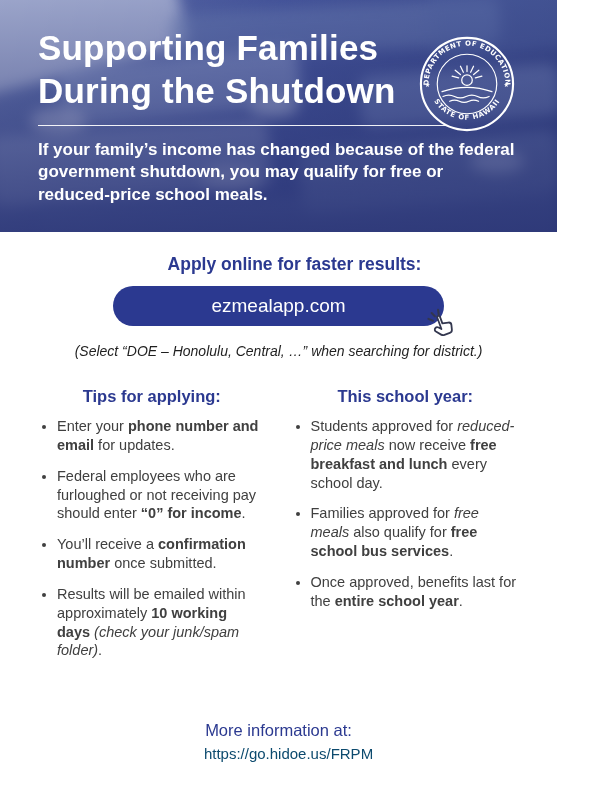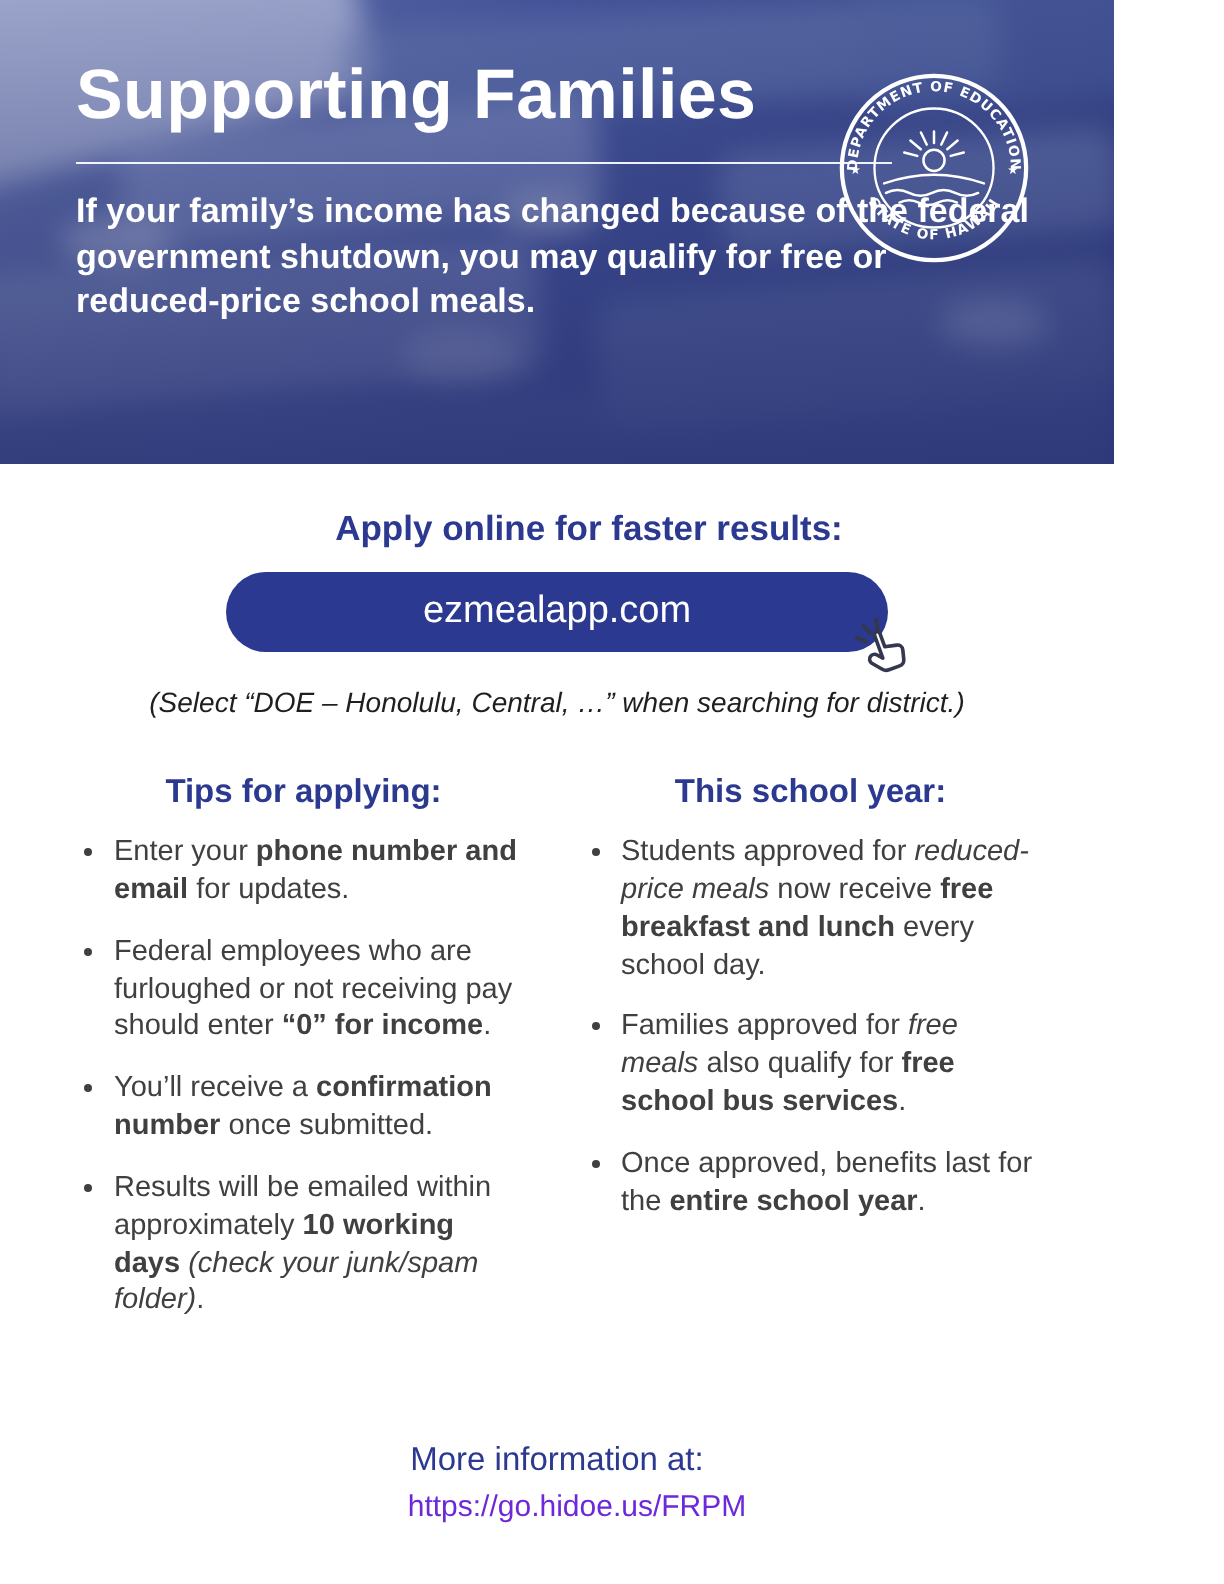--- a/index.html
+++ b/index.html
@@ -38,21 +38,21 @@
   .columns{display:flex;gap:30px;padding:0 40px;margin-top:28px;}
   .col{flex:1;}
   .col-heading{text-align:center;color:#2b3990;font-weight:bold;font-size:16.5px;margin-bottom:11px;}
   .col ul{margin:0;padding:0 0 0 17px;list-style:disc outside;}
   .col li{font-size:14.5px;line-height:1.3;margin-bottom:12px;color:#404040;}
   .b{font-weight:bold;}
   .i{font-style:italic;}
   
   .footer{position:absolute;left:0;right:0;bottom:30px;text-align:center;}
   .footer-heading{color:#2b3990;font-weight:normal;font-size:16.5px;}
-  .footer-url{margin-top:5px;font-size:15px;color:#6d28d9;cursor:pointer;padding-left:20px;}
+  .footer-url{margin-top:5px;font-size:15px;color:#0c4a6e;cursor:pointer;padding-left:20px;}
 </style>
 </head>
 <body>
 
 <div class="page">
 
   <div class="header">
     <div class="photo" aria-hidden="true">
       <div class="blob" style="top:-36px;left:-50px;width:230px;height:110px;background:rgba(240,244,252,.75);transform:rotate(-14deg);"></div>
       <div class="blob" style="top:6px;left:170px;width:330px;height:46px;background:rgba(125,145,190,.55);transform:rotate(-3deg);"></div>
@@ -65,20 +65,21 @@
       <div class="blob round" style="top:108px;left:30px;width:56px;height:26px;background:rgba(250,252,255,.6);"></div>
       <div class="blob round" style="top:96px;left:250px;width:48px;height:22px;background:rgba(246,250,255,.55);"></div>
       <div class="blob round" style="top:165px;left:200px;width:60px;height:26px;background:rgba(248,250,255,.5);"></div>
       <div class="blob round" style="top:150px;left:470px;width:54px;height:24px;background:rgba(240,246,255,.5);"></div>
     </div>
     <div class="overlay"></div>
 
     <div class="header-content">
       <div class="title">
         <div>Supporting Families</div>
+        <div>During the Shutdown</div>
       </div>
       <div class="title-divider"></div>
       <div class="subtitle">If your family’s income has changed because of the federal government shutdown, you may qualify for free or reduced-price school meals.</div>
     </div>
 
     <svg class="seal" width="96" height="96" viewBox="0 0 100 100" aria-hidden="false">
       <circle cx="50" cy="50" r="48" fill="none" stroke="#ffffff" stroke-width="2.2"></circle>
       <circle cx="50" cy="50" r="31" fill="none" stroke="#ffffff" stroke-width="1.2"></circle>
       <defs>
         <path id="arcTop" d="M10,50 A40,40 0 0 1 90,50"></path>

